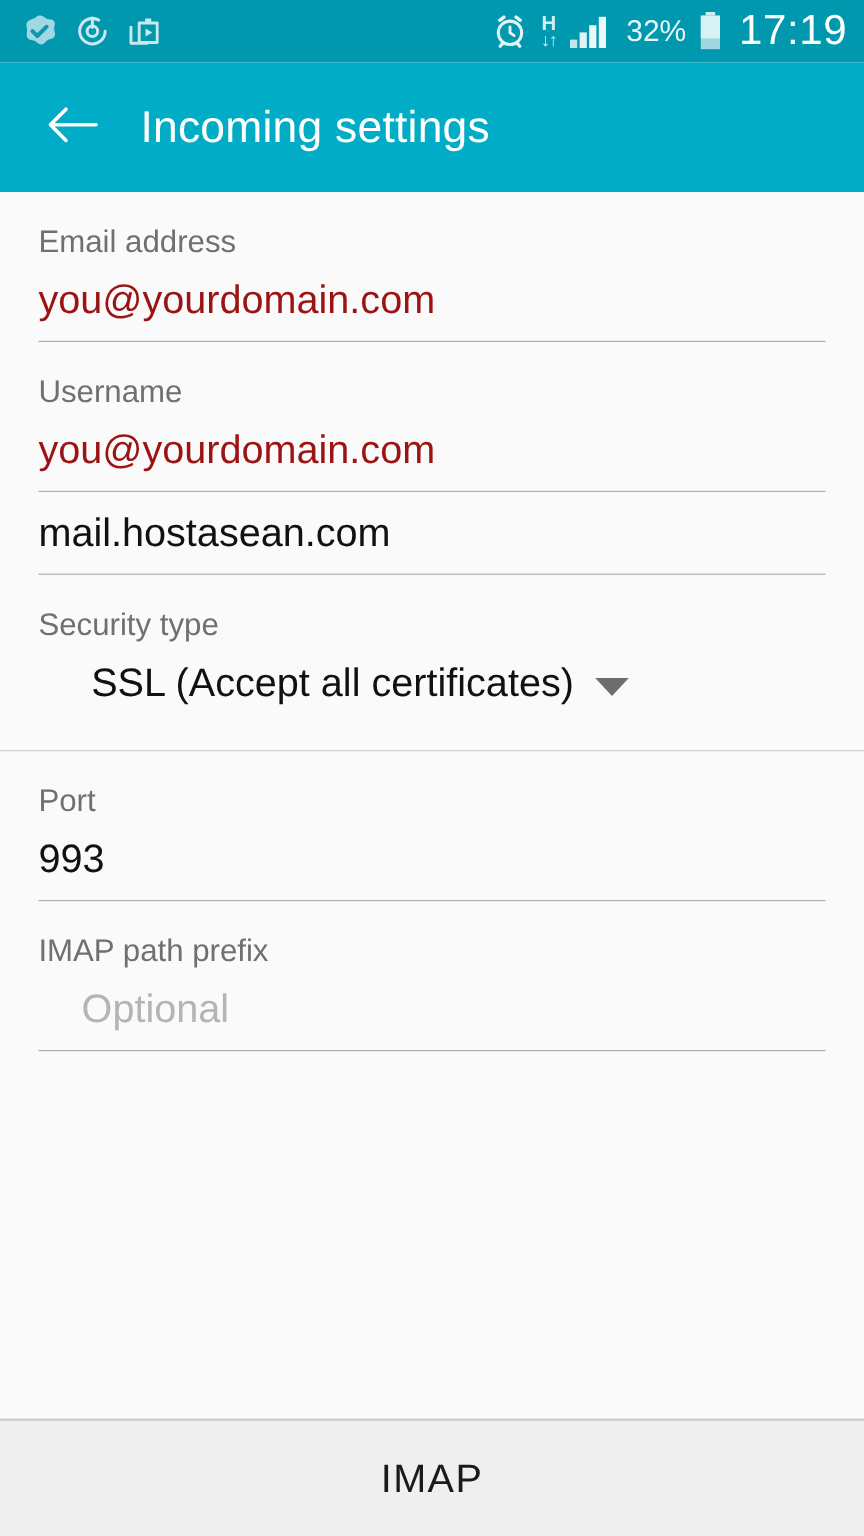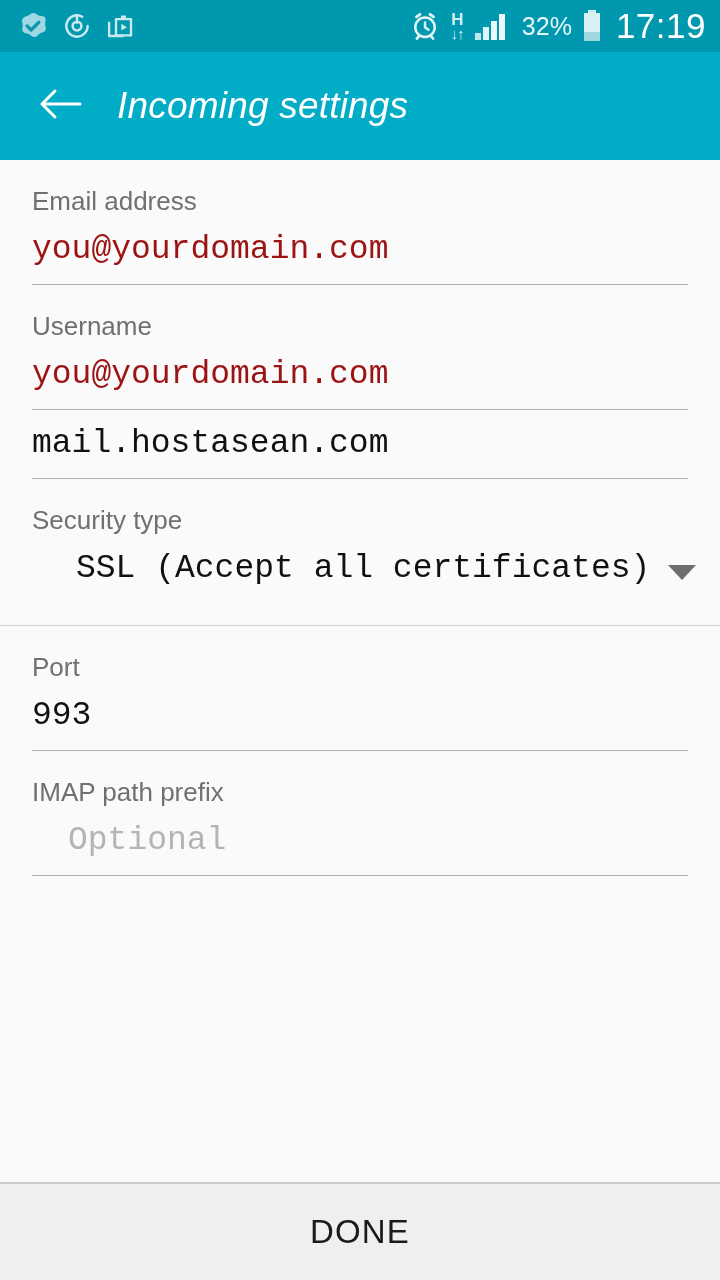--- a/index.html
+++ b/index.html
@@ -79,21 +79,20 @@
 
   
   .app-bar {
     height: 108px;
     background: #00ACC6;
     display: flex;
     align-items: center;
     padding-left: 36px;
     box-sizing: border-box;
     flex: 0 0 auto;
-    font-style: italic;
   }
   .back-btn {
     width: 48px;
     height: 48px;
     display: flex;
     align-items: center;
     justify-content: center;
     cursor: pointer;
   }
   .app-title {
@@ -124,21 +123,20 @@
   }
   .field-value {
     font-size: 33px;
     line-height: 40px;
     padding-top: 14px;
     padding-bottom: 14px;
     color: #111111;
     white-space: nowrap;
     display: flex;
     align-items: center;
-    font-family: Liberation Mono, monospace;
   }
   .field-value.error { color: #9C1313; }
   .field-value.placeholder { color: #B4B4B4; margin-left: 36px; }
   .underline {
     height: 1px;
     background: #AFAFAF;
     margin-top: 0px;
   }
   .underline.focused {
     height: 2px;
@@ -318,16 +316,16 @@
 
     <div class="field">
       <div class="field-label">IMAP path prefix</div>
       <div class="field-value placeholder">Optional</div>
       <div class="underline"></div>
     </div>
 
   </div>
 
   <div class="bottom-bar">
-    <span class="done-label">DONE</span>
+    <span class="done-label">IMAP</span>
   </div>
 
 </div>
 
 </body></html>

